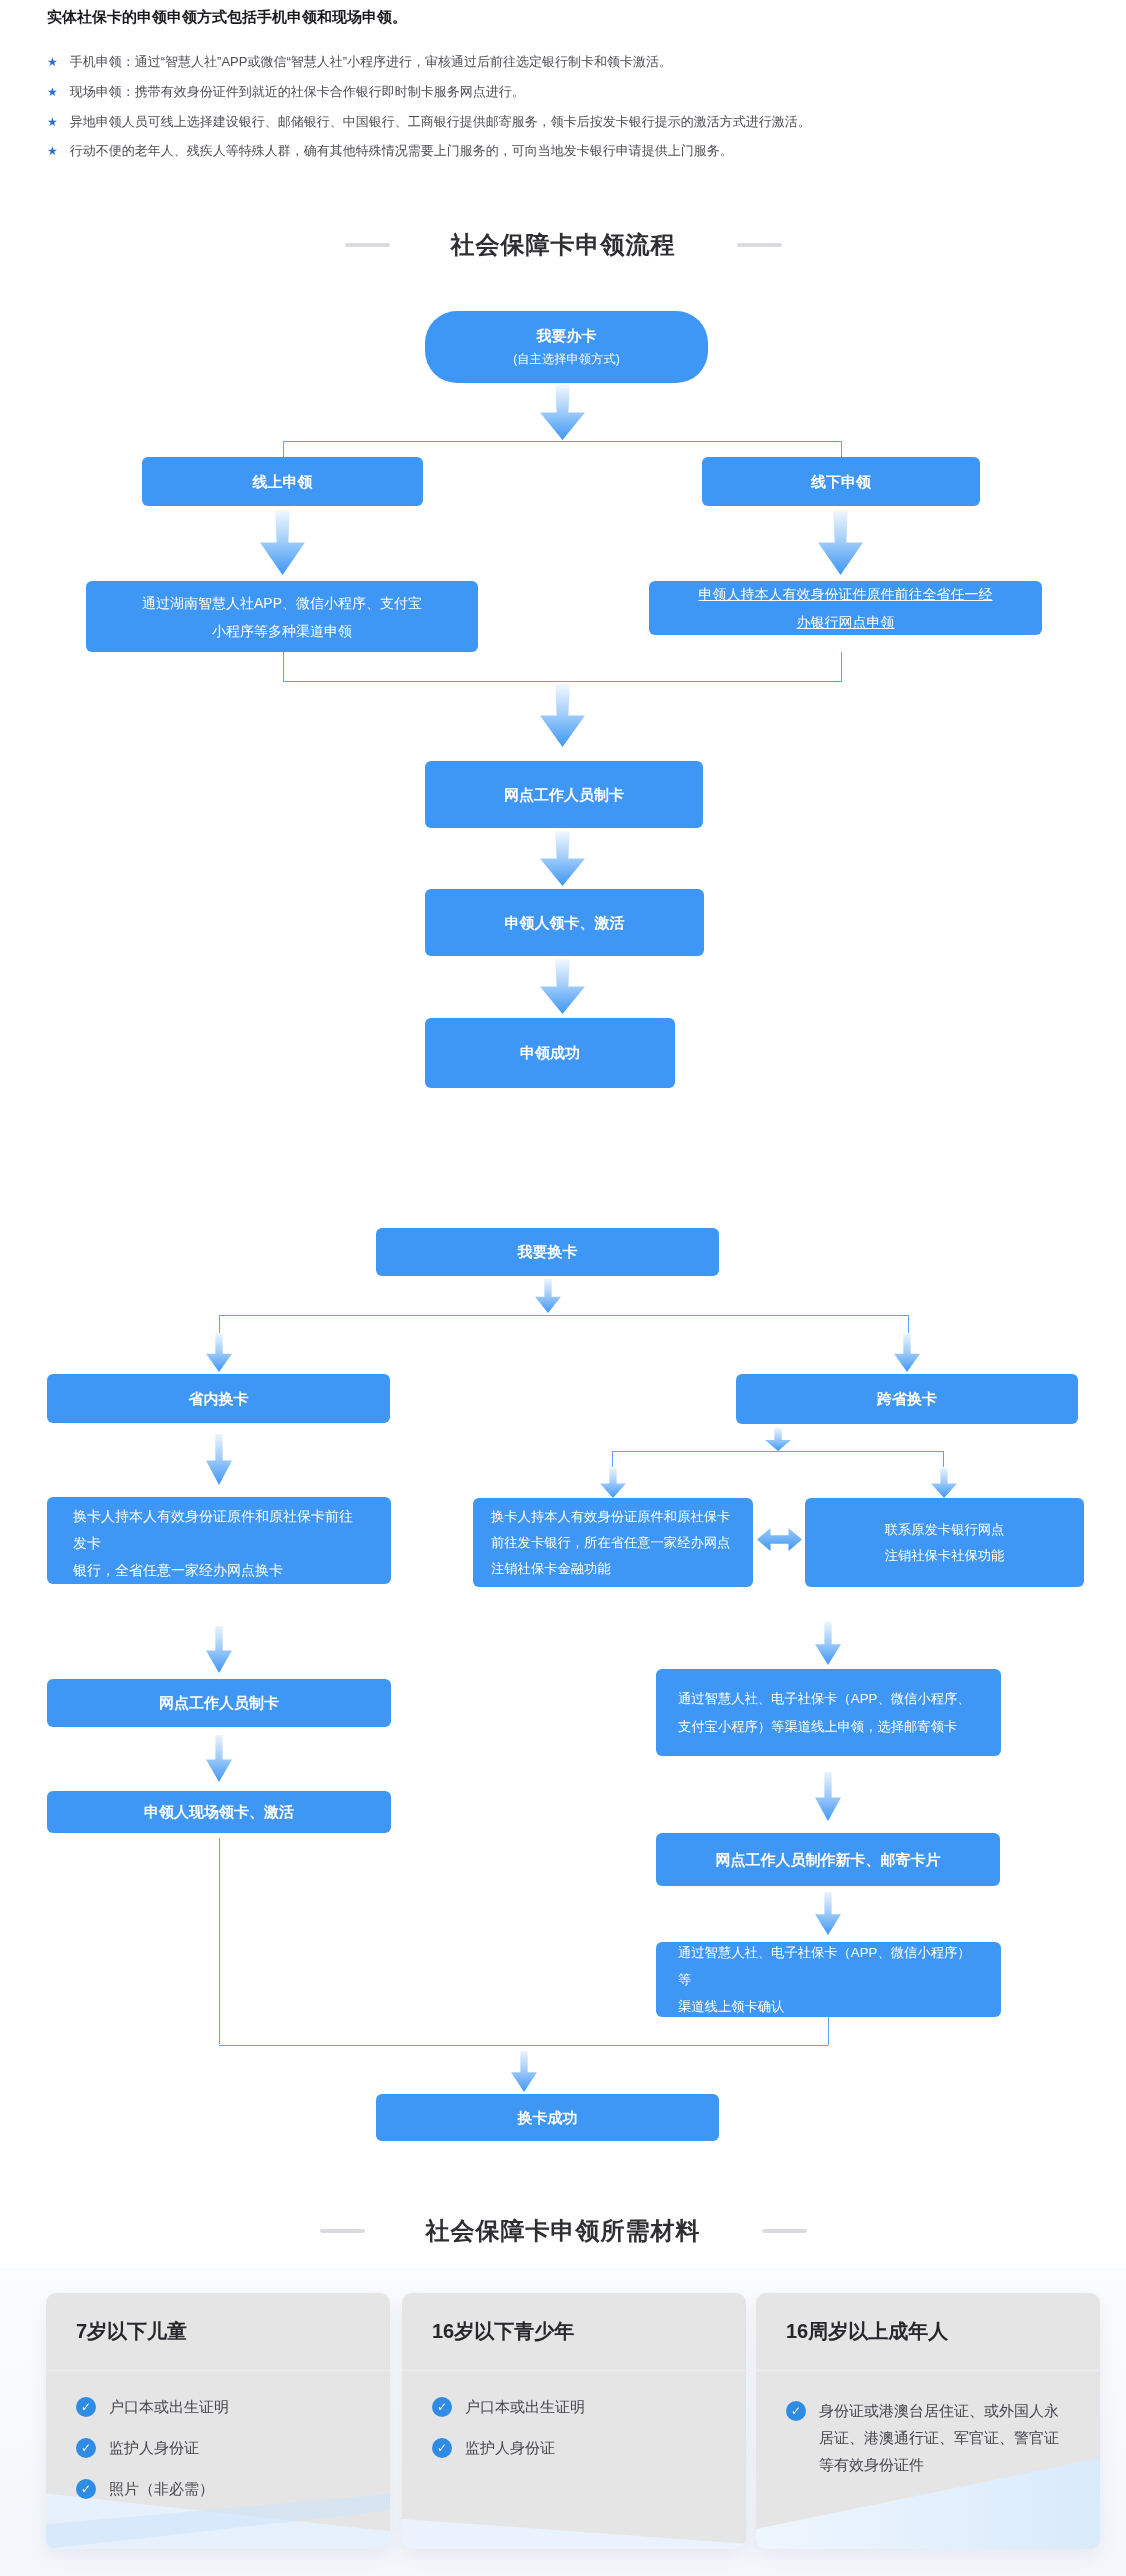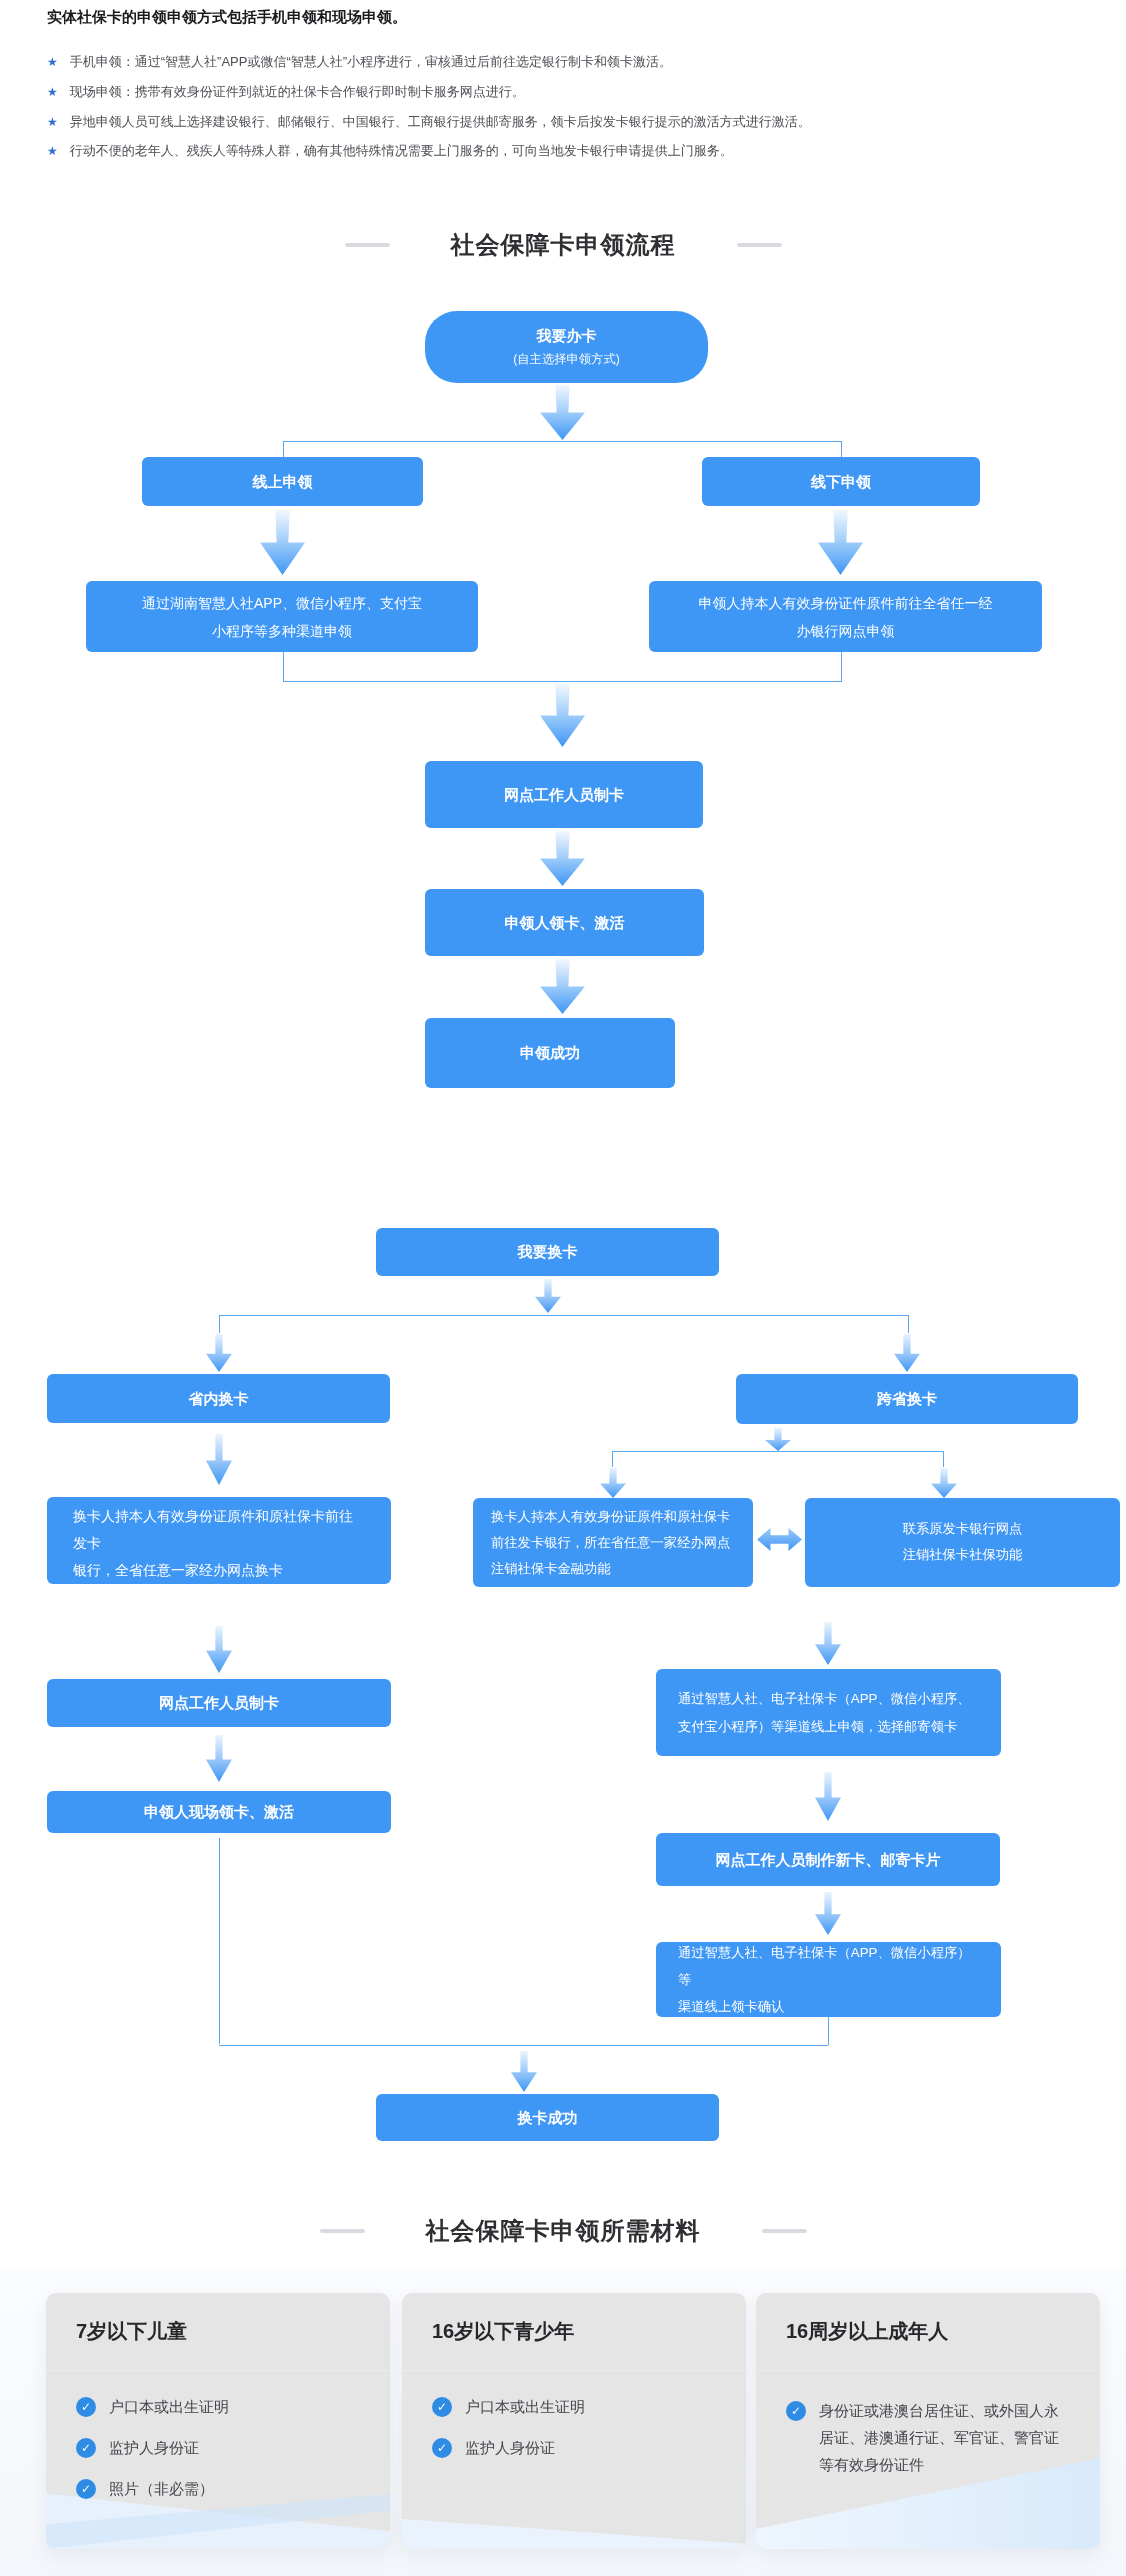--- a/index.html
+++ b/index.html
@@ -99,21 +99,21 @@
   <div class="box" style="left:702px;top:457px;width:278px;height:49px;">
     <div class="t">线下申领</div>
   </div>
   <div class="arrow-big" style="left:260px;top:510px;width:45px;height:65px;"></div>
   <div class="arrow-big" style="left:818px;top:510px;width:45px;height:65px;"></div>
 
   <div class="box desc" style="left:86px;top:581px;width:392px;height:71px;">
     <div>通过湖南智慧人社APP、微信小程序、支付宝</div>
     <div>小程序等多种渠道申领</div>
   </div>
-  <div class="box desc" style="left:649px;top:581px;width:393px;height:71px;">
+  <div class="box desc" style="left:649px;top:581px;width:393px;height:54px;text-decoration:underline;">
     <div>申领人持本人有效身份证件原件前往全省任一经</div>
     <div>办银行网点申领</div>
   </div>
 
   <div class="line bracket-up" style="left:283px;top:652px;width:559px;height:30px;"></div>
   <div class="arrow-big" style="left:540px;top:684px;width:45px;height:63px;"></div>
 
   <div class="box" style="left:425px;top:761px;width:278px;height:67px;">
     <div class="t">网点工作人员制卡</div>
   </div>
@@ -159,21 +159,21 @@
   <div class="line bracket-down" style="left:612px;top:1451px;width:332px;height:16px;"></div>
   <div class="arrow-sm" style="left:600px;top:1468px;width:26px;height:30px;"></div>
   <div class="arrow-sm" style="left:931px;top:1468px;width:26px;height:30px;"></div>
 
   <div class="box small-text left-align" style="left:473px;top:1498px;width:280px;height:89px;padding:0 18px;">
     <div>换卡人持本人有效身份证原件和原社保卡</div>
     <div>前往发卡银行，所在省任意一家经办网点</div>
     <div>注销社保卡金融功能</div>
   </div>
   <div class="double-arrow" style="left:757px;top:1528px;width:45px;height:23px;"></div>
-  <div class="box small-text" style="left:805px;top:1498px;width:315px;height:89px;font-family:Liberation Mono, monospace;">
+  <div class="box small-text" style="left:805px;top:1498px;width:279px;height:89px;">
     <div>联系原发卡银行网点</div>
     <div>注销社保卡社保功能</div>
   </div>
 
   <div class="arrow-sm" style="left:815px;top:1622px;width:26px;height:43px;"></div>
   <div class="box small-text left-align" style="left:656px;top:1669px;width:345px;height:87px;padding:0 22px;line-height:28px;">
     <div>通过智慧人社、电子社保卡（APP、微信小程序、</div>
     <div>支付宝小程序）等渠道线上申领，选择邮寄领卡</div>
   </div>
   <div class="arrow-sm" style="left:815px;top:1772px;width:26px;height:49px;"></div>

